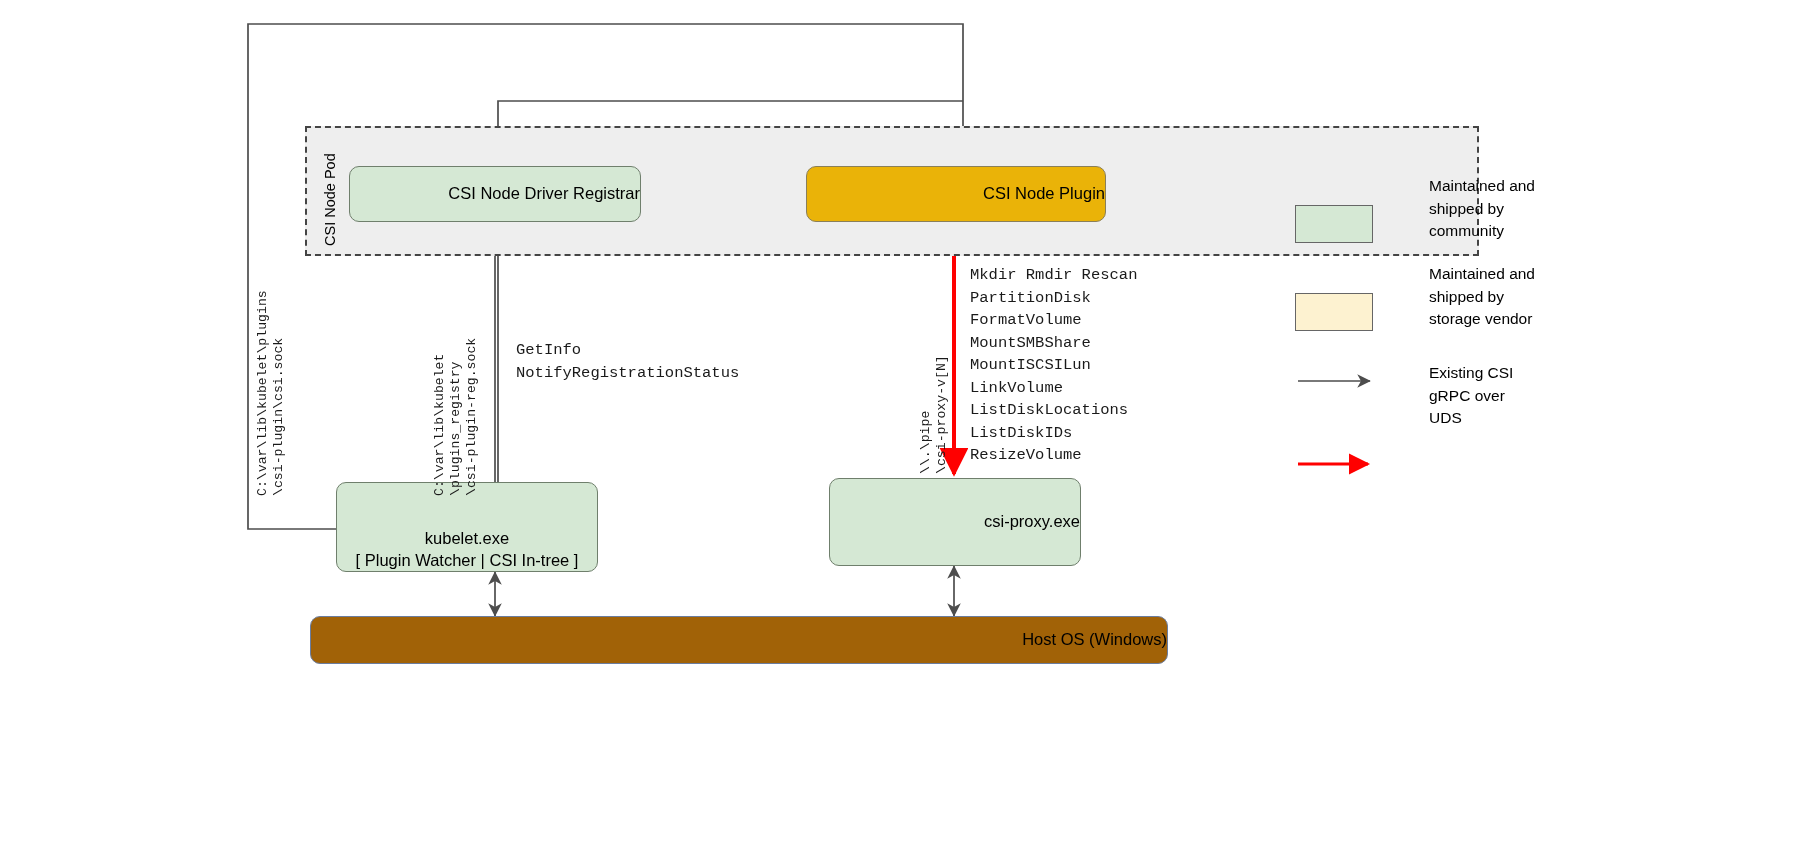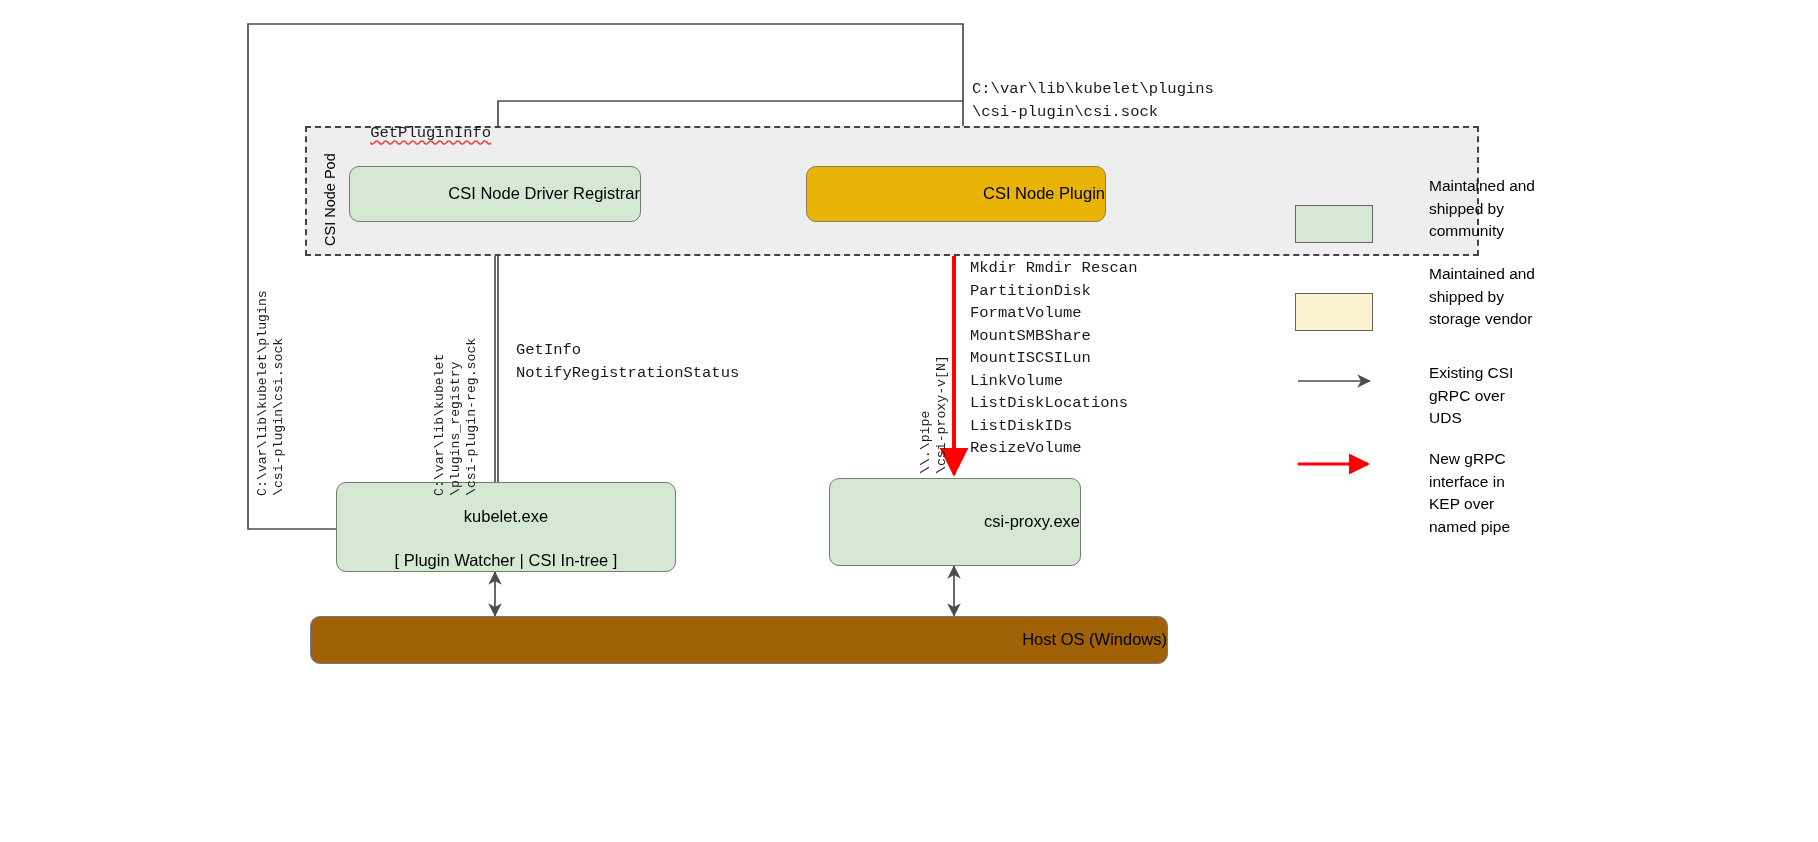--- a/index.html
+++ b/index.html
@@ -127,55 +127,50 @@
   <div class="pod-label" style="left:322px;top:142px;height:104px;">CSI Node Pod</div>
 
   <div class="node rounded n-green" style="left:349px;top:166px;width:292px;height:56px;">
     <span class="node-title">CSI Node Driver Registrar</span>
   </div>
 
   <div class="node rounded n-yellow" style="left:806px;top:166px;width:300px;height:56px;">
     <span class="node-title">CSI Node Plugin</span>
   </div>
 
-  <div class="node rounded n-green" style="left:336px;top:482px;width:340px;height:90px;flex-direction:column;gap:22px;">
+  <div class="node rounded n-green" style="left:336px;top:482px;width:262px;height:90px;flex-direction:column;">
     <span class="node-title">kubelet.exe</span>
     <span class="node-sub">[ Plugin Watcher | CSI In-tree ]</span>
   </div>
 
   <div class="node rounded n-green" style="left:829px;top:478px;width:252px;height:88px;">
     <span class="node-title">csi-proxy.exe</span>
   </div>
 
   <div class="node rounded n-blue" style="left:310px;top:616px;width:858px;height:48px;">
     <span class="node-title">Host OS (Windows)</span>
   </div>
 
-  <div class="edge-label" style="left:333px;top:99px;">
-    <span class="spell">GetPluginInfo</span>
-  </div>
-
-  <div class="edge-label" style="left:972px;top:78px;">C:\var\lib\kubelet\plugins
-\csi-plugin\csi.sock</div>
+
 
   <div class="edge-label" style="left:516px;top:339px;">GetInfo
 NotifyRegistrationStatus</div>
 
   <div class="vlabel" style="left:255px;top:278px;height:218px;">C:\var\lib\kubelet\plugins
 \csi-plugin\csi.sock</div>
 
   <div class="vlabel" style="left:432px;top:284px;height:212px;">C:\var\lib\kubelet
 \plugins_registry
 \csi-plugin-reg.sock</div>
 
   <div class="vlabel" style="left:918px;top:346px;height:128px;">\\.\pipe
 \csi-proxy-v[N]</div>
 
 
-  <div class="code-list code-left" style="left:970px;top:257px;width:260px;">Mkdir Rmdir Rescan
+  <div class="code-list code-left" style="left:970px;top:264px;width:260px;">Mkdir Rmdir Rescan
 PartitionDisk
 FormatVolume
 MountSMBShare
 MountISCSILun
 LinkVolume
 ListDiskLocations
 ListDiskIDs
 ResizeVolume</div>
 
   <div>
@@ -196,21 +191,17 @@
 
     <div class="legend-row" style="left:1295px;top:362px;">
       <div class="arrow-swatch"></div>
       <div class="legend-text">Existing CSI
 gRPC over
 UDS</div>
     </div>
 
     <div class="legend-row" style="left:1295px;top:448px;">
       <div class="arrow-swatch"></div>
-      <div class="legend-text">New gRPC
-interface in
-KEP over
-named pipe</div>
     </div>
 
   </div>
 
 </div>
 
 </body></html>

